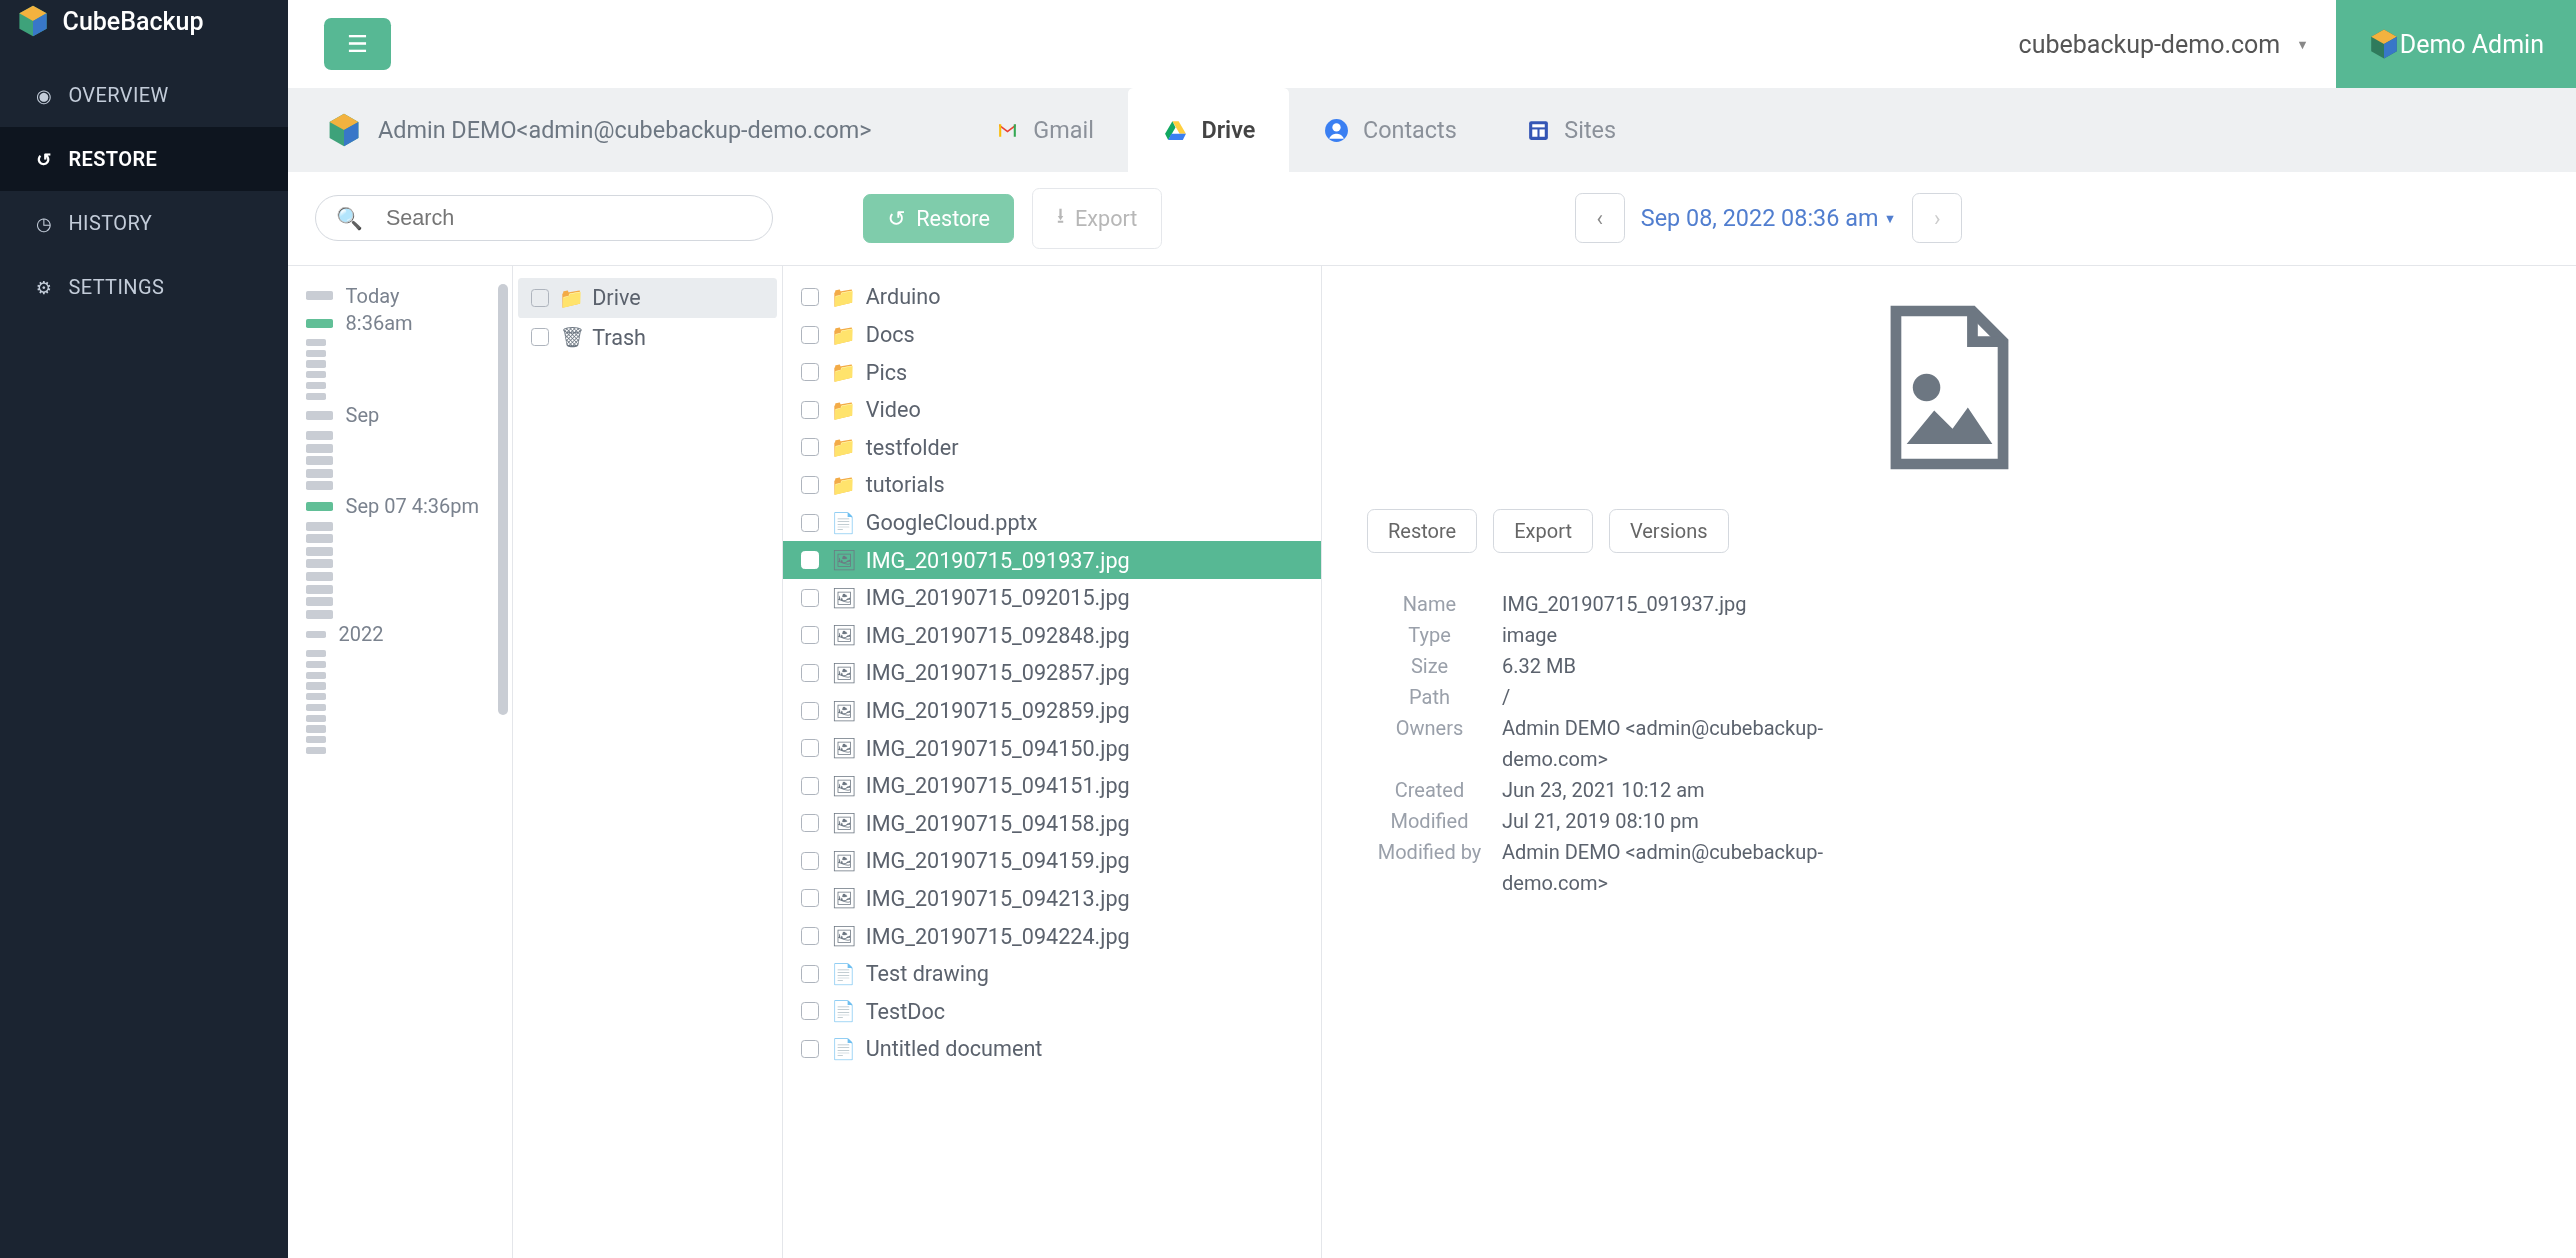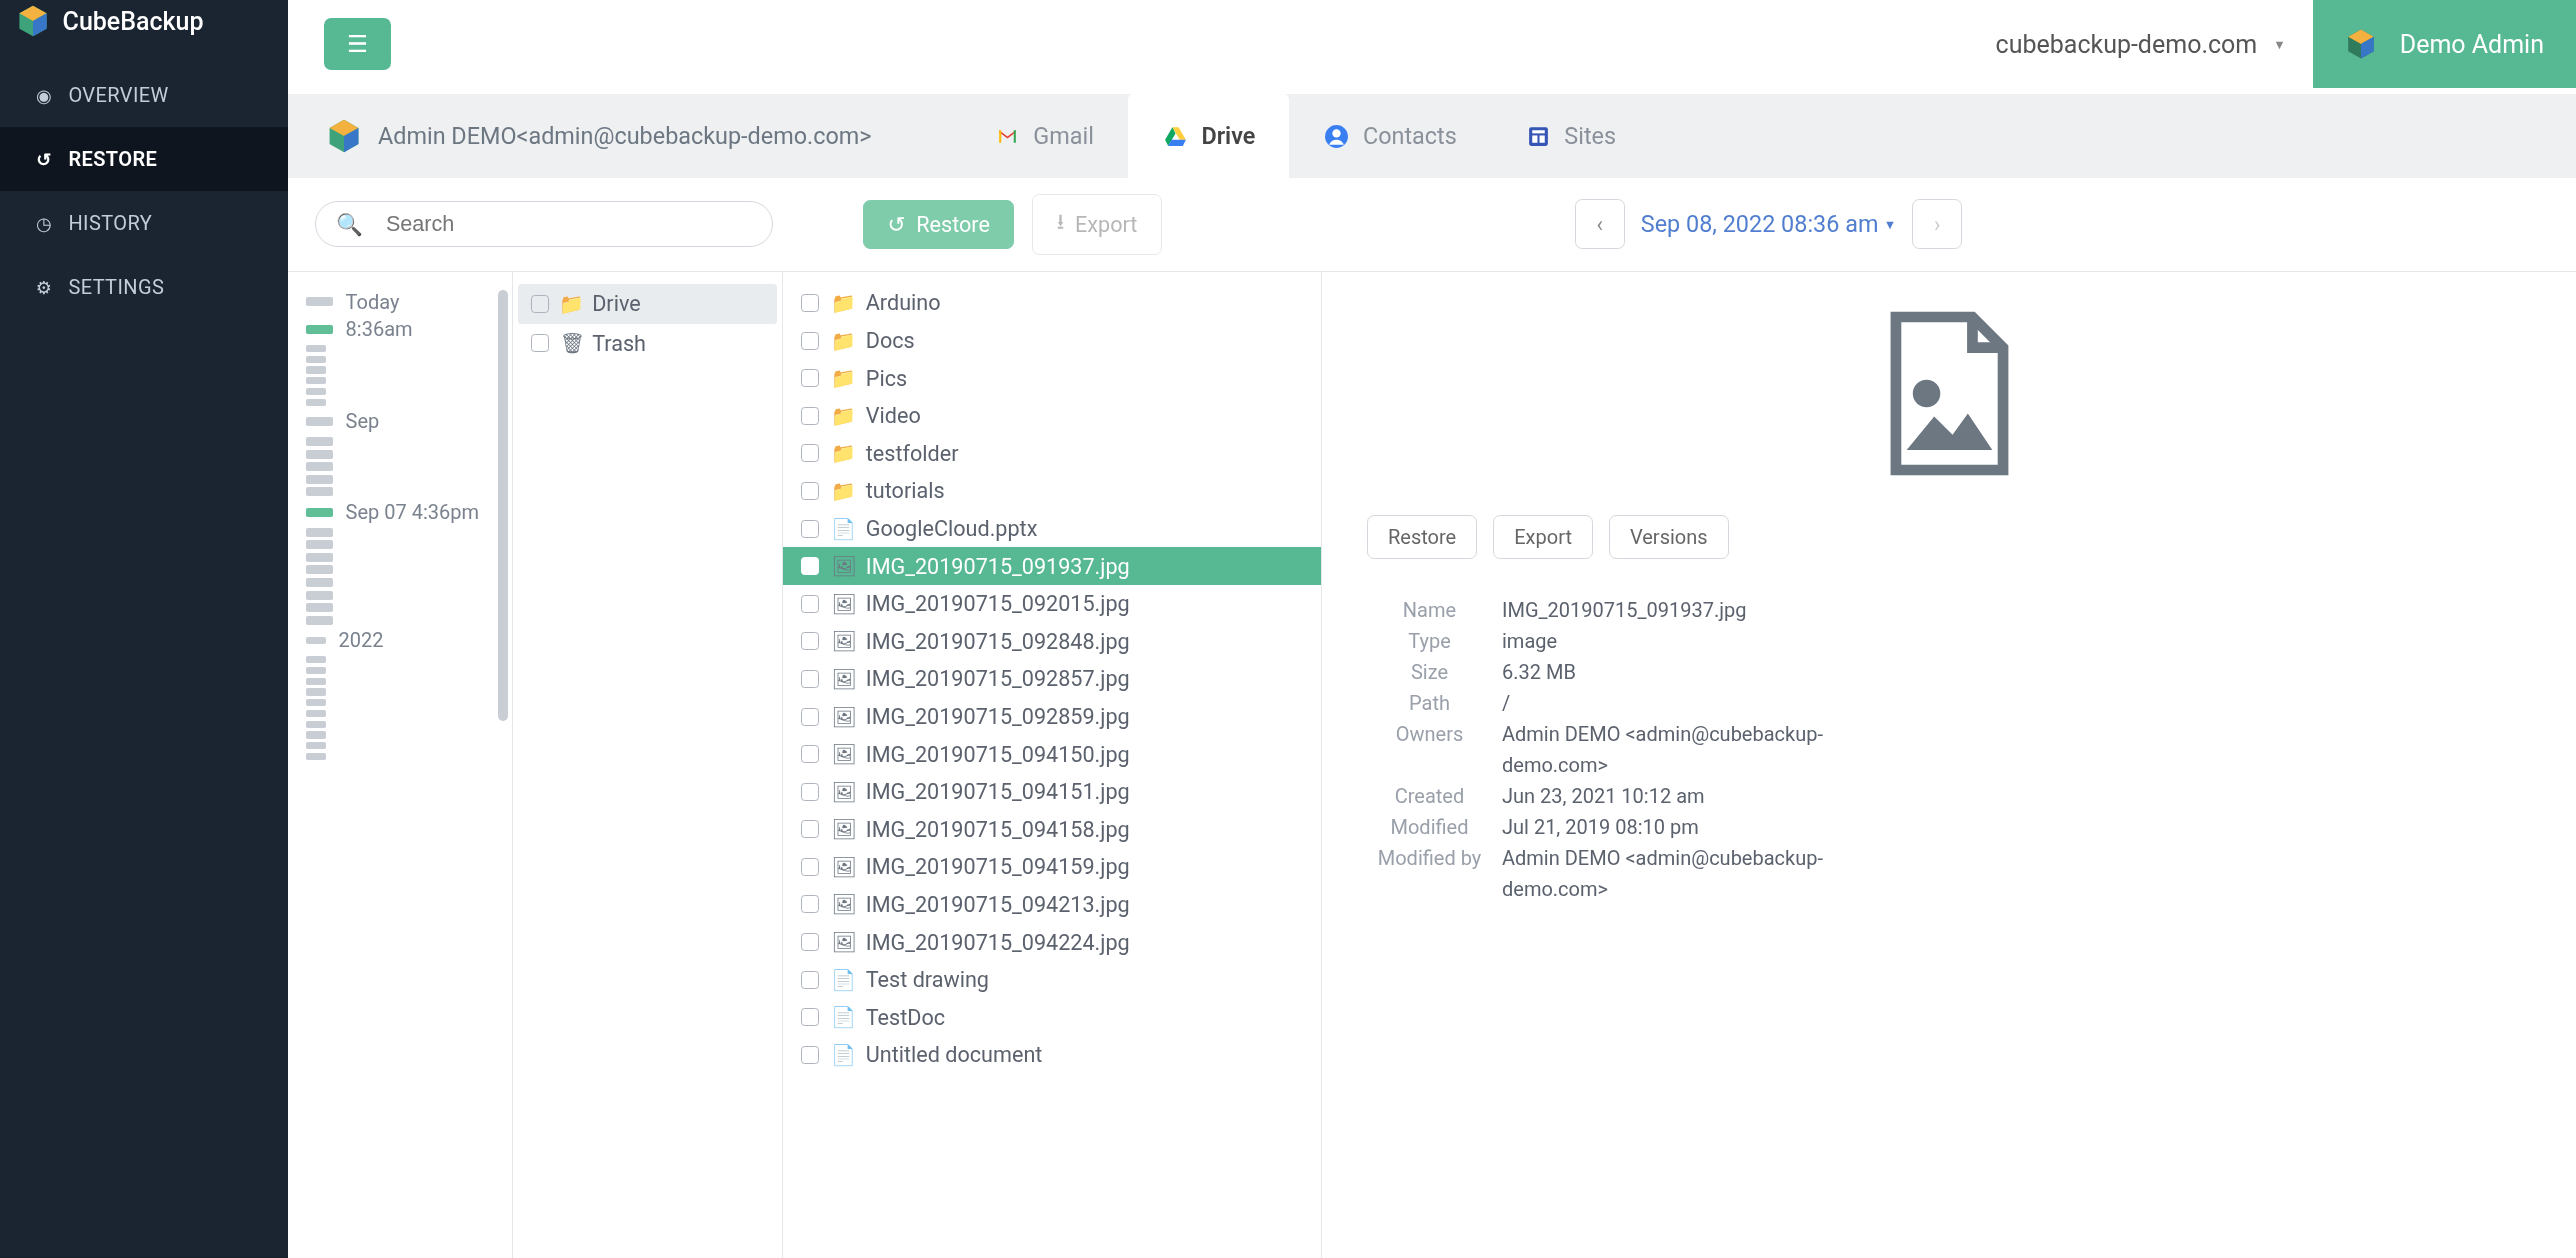--- a/index.html
+++ b/index.html
@@ -58,34 +58,33 @@
   color: #fff; font-size: 23.4px; cursor: pointer;
 }
 .top-right { display: flex; align-items: center; height: 100%; }
 .domain-dd {
   display: flex; align-items: center; gap: 16px;
   padding: 0 27px; font-size: 25px; color: #555;
   cursor: pointer;
 }
 .domain-dd .caret { color: #888; font-size: 12.6px; }
 .user-chip {
-  height: 100%; display: flex; align-items: center; gap: 23px;
+  height: 100%; display: flex; align-items: center; gap: 0;
   background: #57b894; color: #fff; padding: 0 32px;
   font-size: 25px; font-weight: 400; cursor: pointer;
 }
 .user-chip svg { width: 32px; height: 32px; }
 
 
 .subheader {
   background: #eef0f2;
   display: flex; align-items: center;
   padding: 0 0 0 29px;
   height: 84px;
   gap: 7.2px;
-  margin-top: 6px;
 }
 .user-block {
   display: flex; align-items: center; gap: 16px;
   font-size: 23.4px; color: #6d7782;
   padding: 0 27px 0 9px;
 }
 .user-block svg { width: 36px; height: 36px; }
 .svc-tabs { display: flex; align-items: stretch; height: 100%; margin-left: 54px;}
 .svc-tab {
   display: flex; align-items: center; gap: 12.6px;

